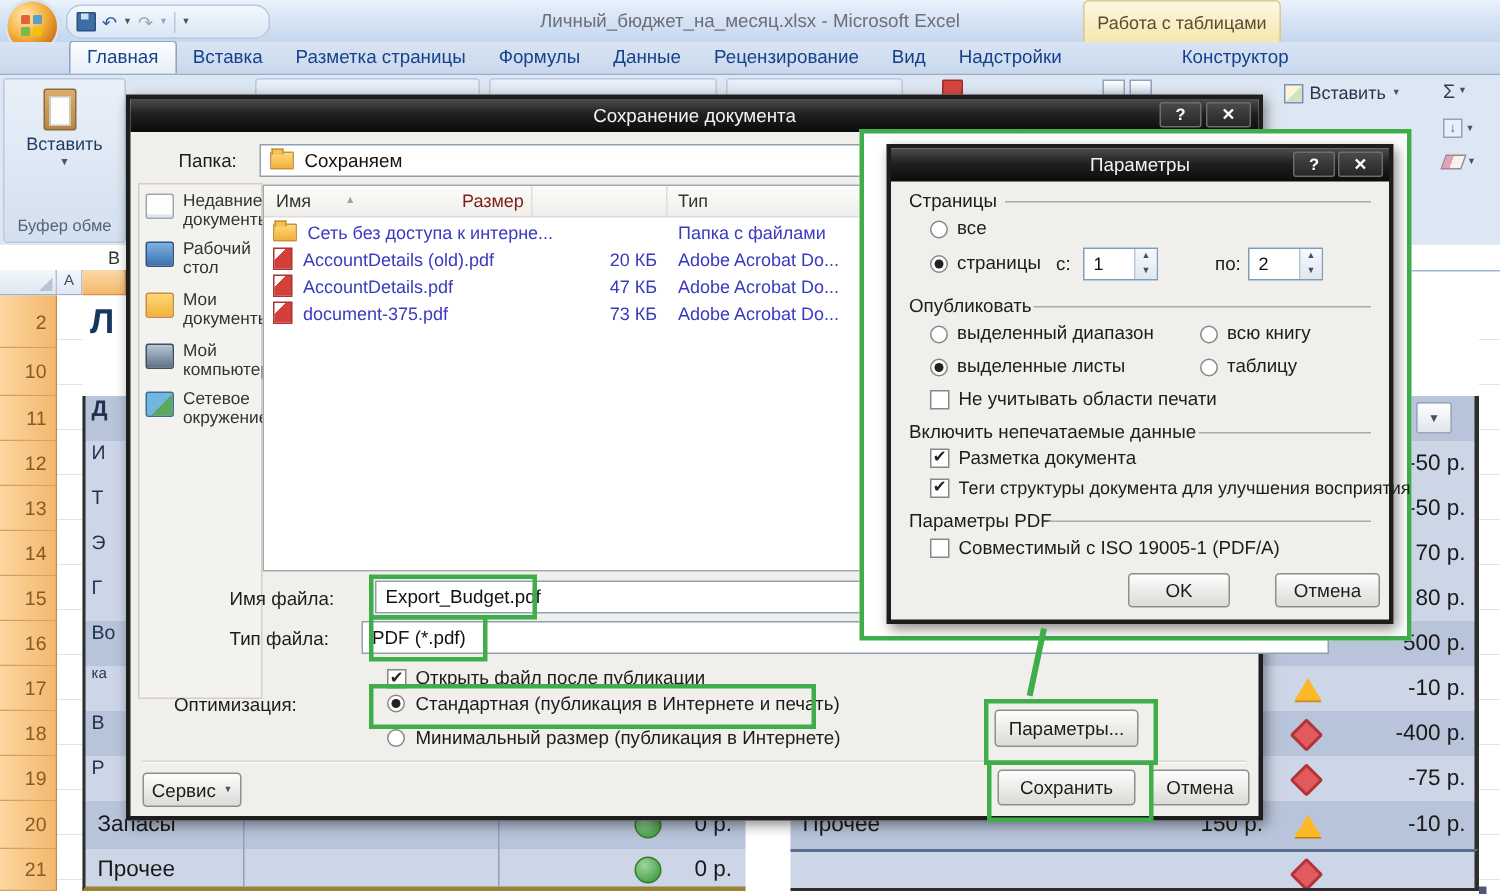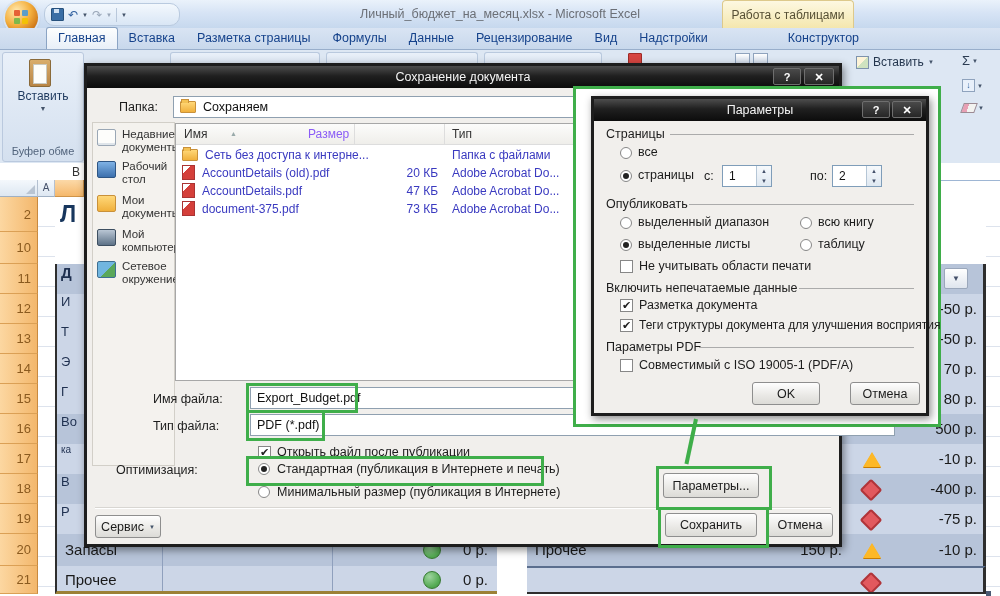--- a/index.html
+++ b/index.html
@@ -294,21 +294,21 @@
           <div>Сетевое окружение</div>
         </div>
       </div>
 
     <div class="abs" id="filelist" style="left:88px;top:57px;width:660px;height:256px;background:#fff;border:1px solid #a7a7a7;overflow:hidden;">
       <div class="abs" style="left:0;top:0;right:0;height:20px;background:linear-gradient(180deg,#fcfcfb,#efeeea);border-bottom:1px solid #ddd;"></div>
       <div class="abs" style="left:178px;top:0;width:1px;height:20px;background:#ddd;"></div>
       <div class="abs" style="left:268px;top:0;width:1px;height:20px;background:#ddd;"></div>
       <div class="lbl" style="left:8px;top:3px;font-size:12px;color:#333;">Имя</div>
       <span class="abs sortasc" style="left:48px;top:6px;">▲</span>
-      <div class="lbl" style="left:132px;top:3px;width:40px;text-align:right;font-size:12px;color:#8b5cf6;">Размер</div>
+      <div class="lbl" style="left:132px;top:3px;width:40px;text-align:right;font-size:12px;color:#7f1d1d;">Размер</div>
       <div class="lbl" style="left:276px;top:3px;font-size:12px;color:#333;">Тип</div>
     <div class="listrow" style="top: 22px;">
           <div class="fold" style="margin-left: 6px;"></div>
           <div style="margin-left: 7px; white-space: nowrap;">Сеть без доступа к интерне...</div>
           <div style="position: absolute; left: 178px; width: 84px; text-align: right;"></div>
           <div style="position: absolute; left: 276px; white-space: nowrap;">Папка с файлами</div>
         </div>
         <div class="listrow" style="top: 40px;">
           <div class="pdfico" style="margin-left: 6px;"></div>
           <div style="margin-left: 7px; white-space: nowrap;">AccountDetails (old).pdf</div>
@@ -327,21 +327,21 @@
           <div style="position: absolute; left: 178px; width: 84px; text-align: right;">73 КБ</div>
           <div style="position: absolute; left: 276px; white-space: nowrap;">Adobe Acrobat Do...</div>
         </div>
       </div>
 
     <div class="lbl" style="left:66px;top:326px;">Имя файла:</div>
     <div class="field" style="left:163px;top:321px;width:645px;height:22px;">Export_Budget.pdf</div>
     <div class="abs green" style="left:159px;top:317px;width:106px;height:24px;z-index:6;"></div>
 
     <div class="lbl" style="left:66px;top:353px;">Тип файла:</div>
-    <div class="field" style="left:163px;top:348px;width:645px;height:22px;">PDF (*.pdf)</div>
+    <div class="field" style="left:154px;top:348px;width:645px;height:22px;">PDF (*.pdf)</div>
     <div class="abs green" style="left:159px;top:344px;width:73px;height:25px;z-index:6;"></div>
 
     <div class="chk" style="left:171px;top:380px;">✔</div>
     <div class="lbl" style="left:190px;top:379px;">Открыть файл после публикации</div>
 
     <div class="lbl" style="left:29px;top:397px;">Оптимизация:</div>
     <div class="radio sel" style="left:171px;top:397px;"></div>
     <div class="lbl" style="left:190px;top:396px;">Стандартная (публикация в Интернете и печать)</div>
     <div class="abs green" style="left:159px;top:390px;width:292px;height:24px;z-index:6;"></div>
     <div class="radio" style="left:171px;top:420px;"></div>

